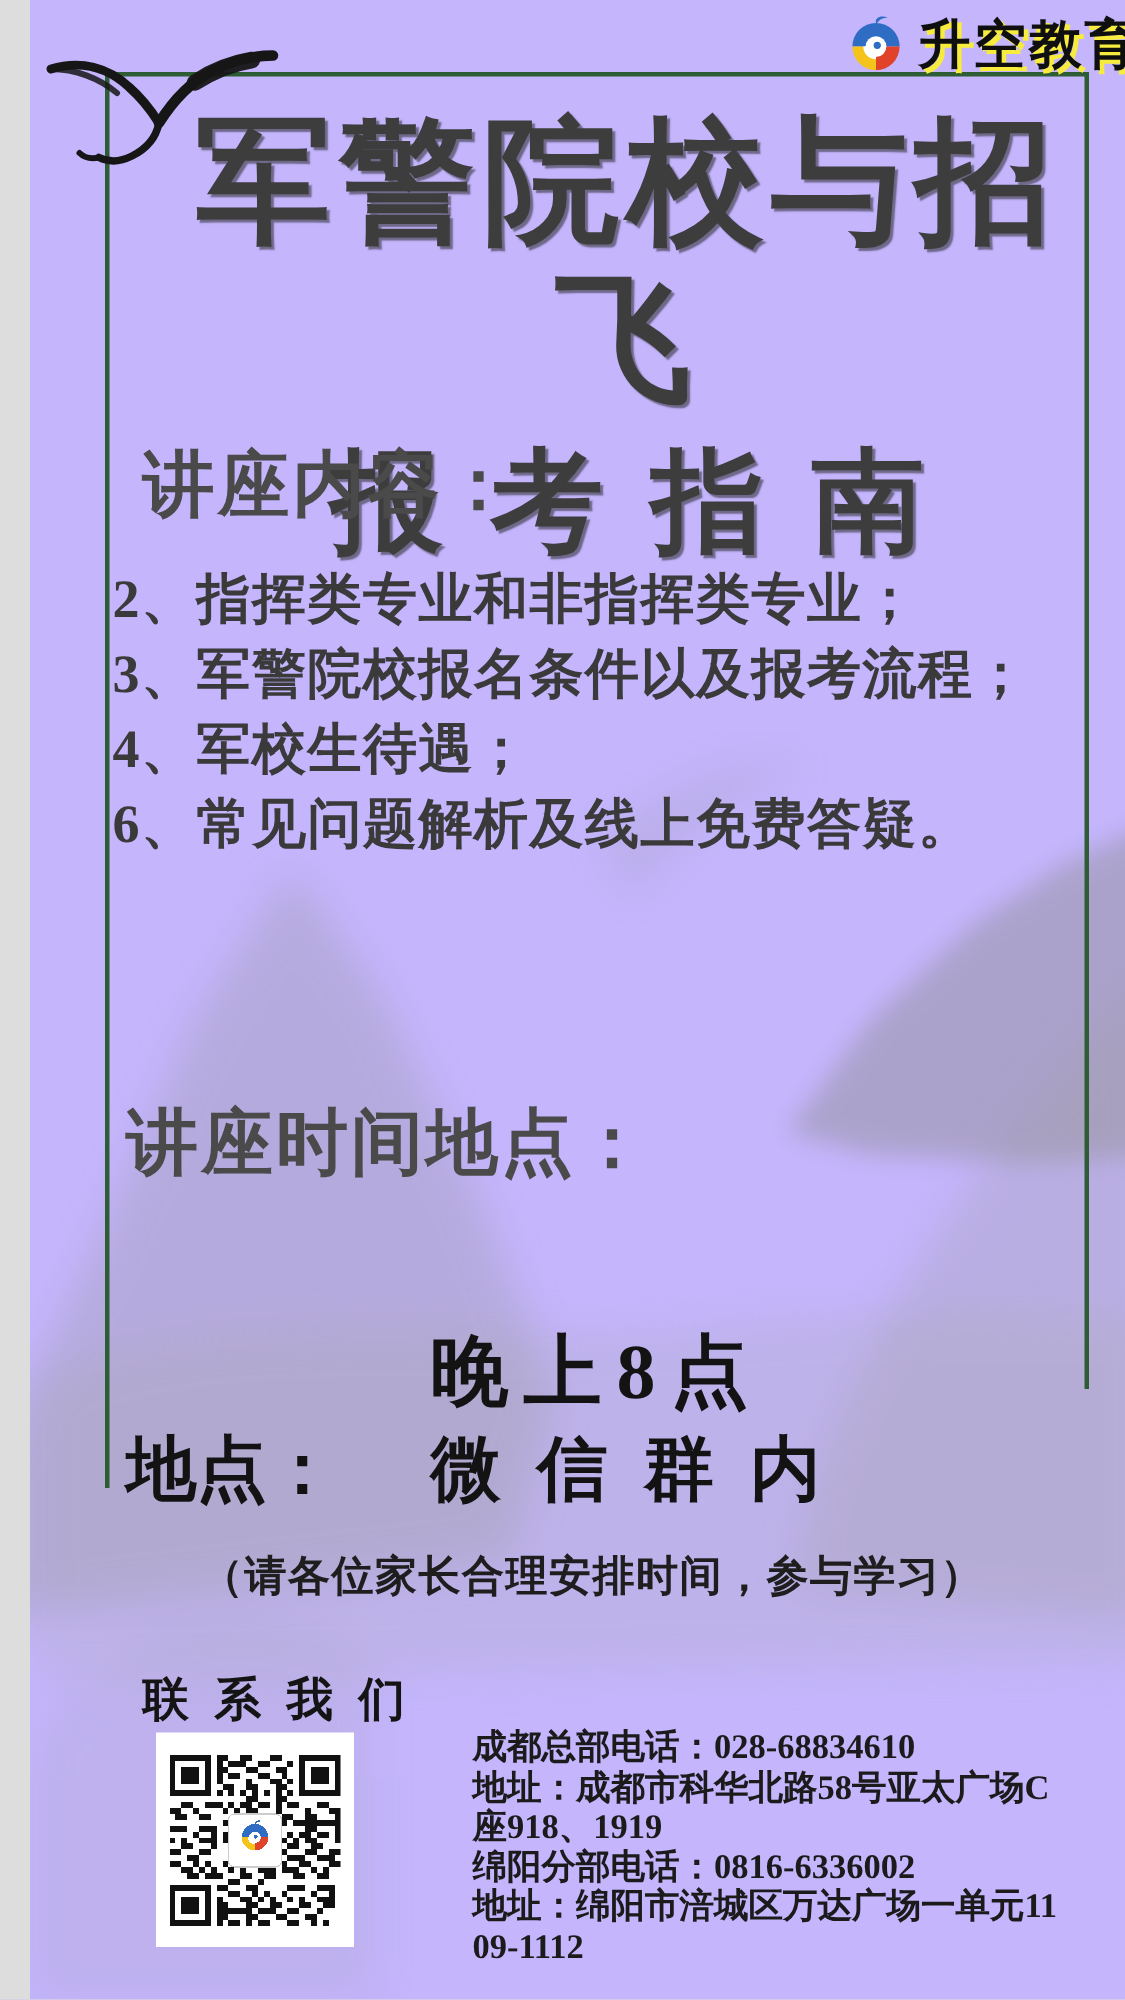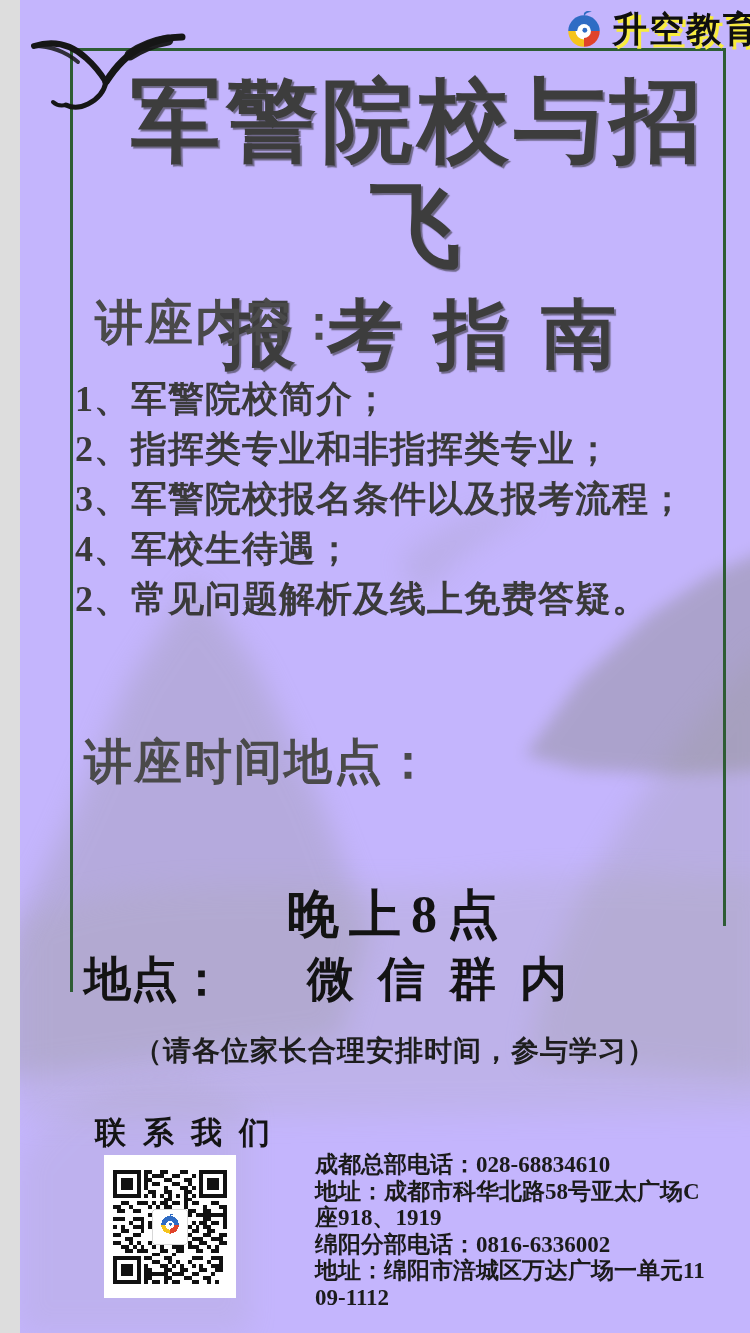--- a/index.html
+++ b/index.html
@@ -54,21 +54,21 @@
   
   .time-line1 {
     left:64px; top:812px; font-size:46px; font-weight:600; color:#131313;
     letter-spacing:7px; white-space:nowrap;
   }
   .time-line2 {
     left:50px; top:880px; width:656px; text-align:center;
     font-size:52px; font-weight:600; color:#131313; letter-spacing:10px;
   }
   .place-line {
-    left:64px; top:948px; display:flex; align-items:baseline; gap:82px;
+    left:64px; top:948px; display:flex; align-items:baseline; gap:62px;
     font-size:47px; font-weight:600; color:#131313; white-space:nowrap;
   }
   .place-value { letter-spacing:24px; }
   .note-line {
     left:0; top:1032px; width:750px; text-align:center;
     font-size:28px; font-weight:600; color:#1e1e1e; letter-spacing:1px;
   }
   
   .contact-heading {
     left:75px; top:1112px; font-size:31px; font-weight:700; color:#141414;
@@ -136,25 +136,24 @@
     <span class="brand-text">升空教育</span>
   </div>
 
   <div class="abs title">
     <div class="title-line1">军警院校与招飞</div>
     <div class="title-line2">报考指南</div>
   </div>
 
   <div class="abs sec-heading content-heading">讲座内容：</div>
   <ul class="abs content-list">
-    <li>1、军警院校简介；</li>
     <li>2、指挥类专业和非指挥类专业；</li>
     <li>3、军警院校报名条件以及报考流程；</li>
     <li>4、军校生待遇；</li>
-    <li>2、常见问题解析及线上免费答疑。</li>
+    <li>6、常见问题解析及线上免费答疑。</li>
   </ul>
 
   <div class="abs sec-heading schedule-heading">讲座时间地点：</div>
   <div class="abs time-line2">晚上8点</div>
   <div class="abs place-line">
     <span>地点：</span>
     <span class="place-value">微信群内</span>
   </div>
   <div class="abs contact-heading">联系我们</div>
 

